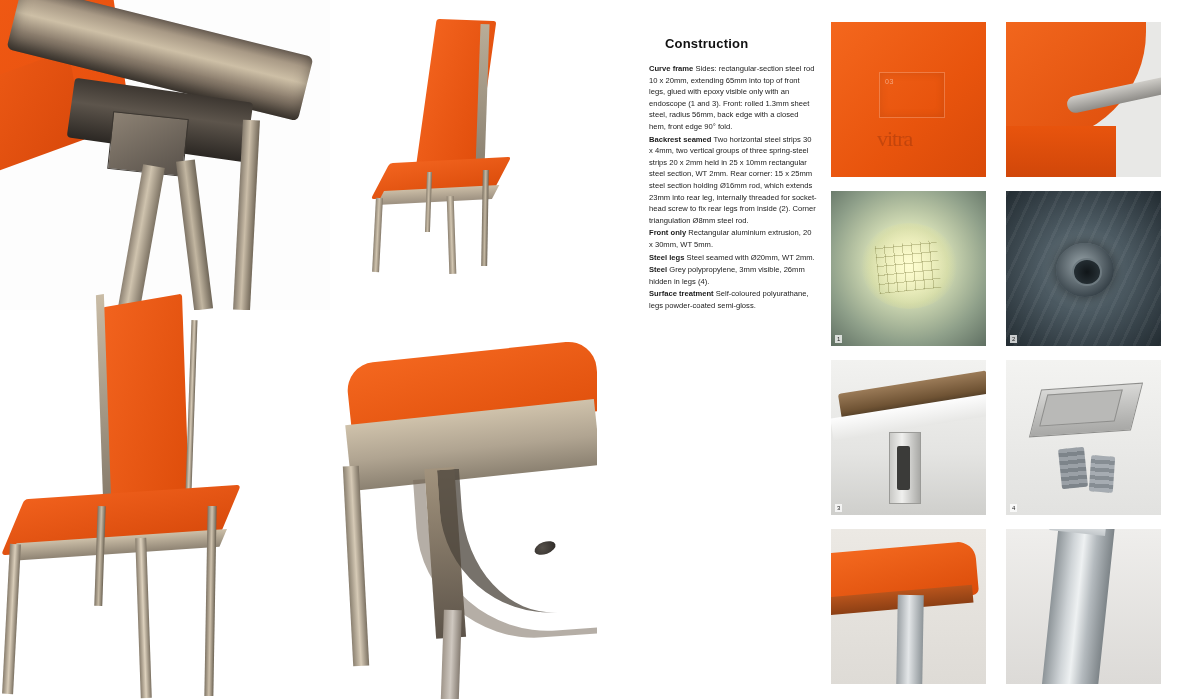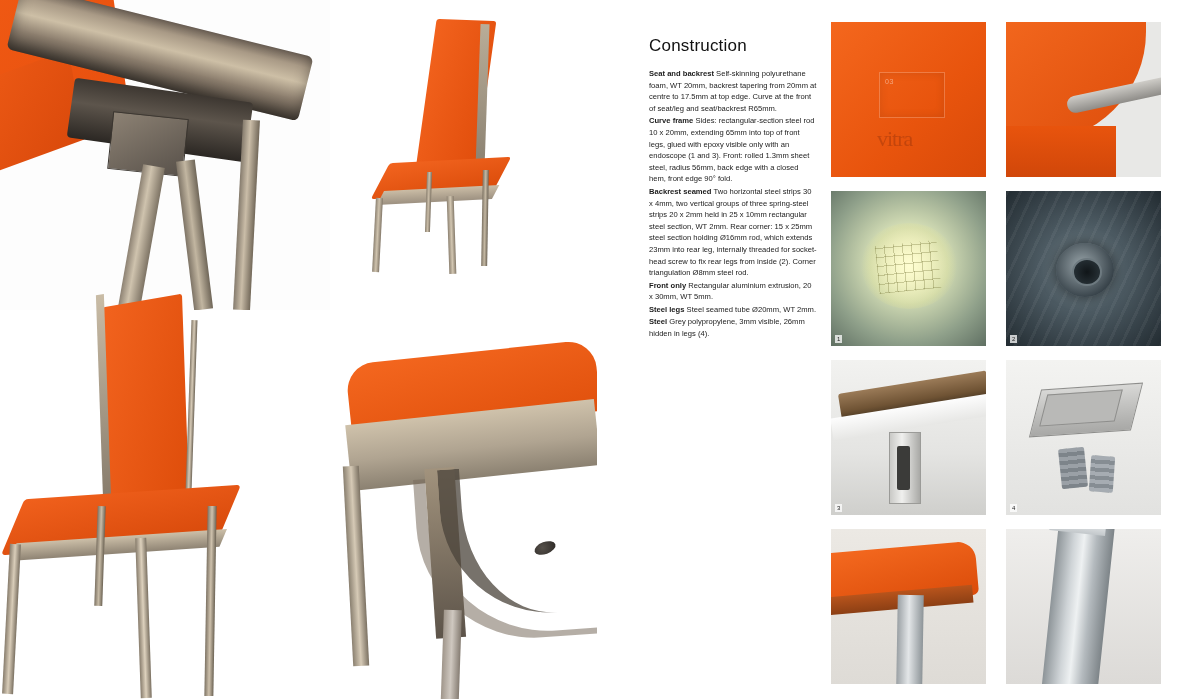--- a/index.html
+++ b/index.html
@@ -266,24 +266,24 @@
     height: 699px;
     background: #ffffff;
   }
   .text-col {
     position: absolute;
     left: 52px;
     top: 36px;
     width: 168px;
   }
   .section-title {
-    font-size: 17px;
-    font-weight: 400;
+    font-size: 13px;
+    font-weight: 700;
     color: #111;
-    margin: 0 0 12px 0;
+    margin: 0 0 12px 16px;
     letter-spacing: 0.2px;
   }
   .body-copy {
     font-size: 7.6px;
     line-height: 11.6px;
     color: #1b1b1b;
     text-align: left;
   }
   .body-copy p { margin: 0 0 1px 0; }
   .body-copy b { font-weight: 700; }
@@ -573,36 +573,36 @@
   </div>
 
   <div class="gutter"></div>
 
   <div class="right-page">
 
     <div class="text-col">
       <h2 class="section-title">Construction</h2>
       <div class="body-copy">
         <p>
-          <b>Seat and backrest</b><span> Self-skinning polyurethane foam, WT 20mm, backrest tapering from 20mm at centre to 17.5mm at top edge. Curve at the front of seat/leg and seat/backrest R65mm.</span>
-        </p>
-        <p>
           <b>Curve frame</b><span> Sides: rectangular-section steel rod 10 x 20mm, extending 65mm into top of front legs, glued with epoxy visible only with an endoscope (1 and 3). Front: rolled 1.3mm sheet steel, radius 56mm, back edge with a closed hem, front edge 90° fold.</span>
         </p>
         <p>
           <b>Backrest seamed</b><span> Two horizontal steel strips 30 x 4mm, two vertical groups of three spring-steel strips 20 x 2mm held in 25 x 10mm rectangular steel section, WT 2mm. Rear corner: 15 x 25mm steel section holding Ø16mm rod, which extends 23mm into rear leg, internally threaded for socket-head screw to fix rear legs from inside (2). Corner triangulation Ø8mm steel rod.</span>
         </p>
         <p>
           <b>Front only</b><span> Rectangular aluminium extrusion, 20 x 30mm, WT 5mm.</span>
         </p>
         <p>
-          <b>Steel legs</b><span> Steel seamed tube Ø20mm, WT 2mm.</span>
+          <b>Steel legs</b><span> Steel seamed with Ø20mm, WT 2mm.</span>
         </p>
         <p>
           <b>Steel</b><span> Grey polypropylene, 3mm visible, 26mm hidden in legs (4).</span>
+        </p>
+        <p>
+          <b>Surface treatment</b><span> Self-coloured polyurathane, legs powder-coated semi-gloss.</span>
         </p>
       </div>
     </div>
 
     <div class="img-grid">
 
       <div class="cell cellA">
         <div class="emboss"></div>
         <div class="lbl">03</div>
         <div class="brand">vitra</div>

